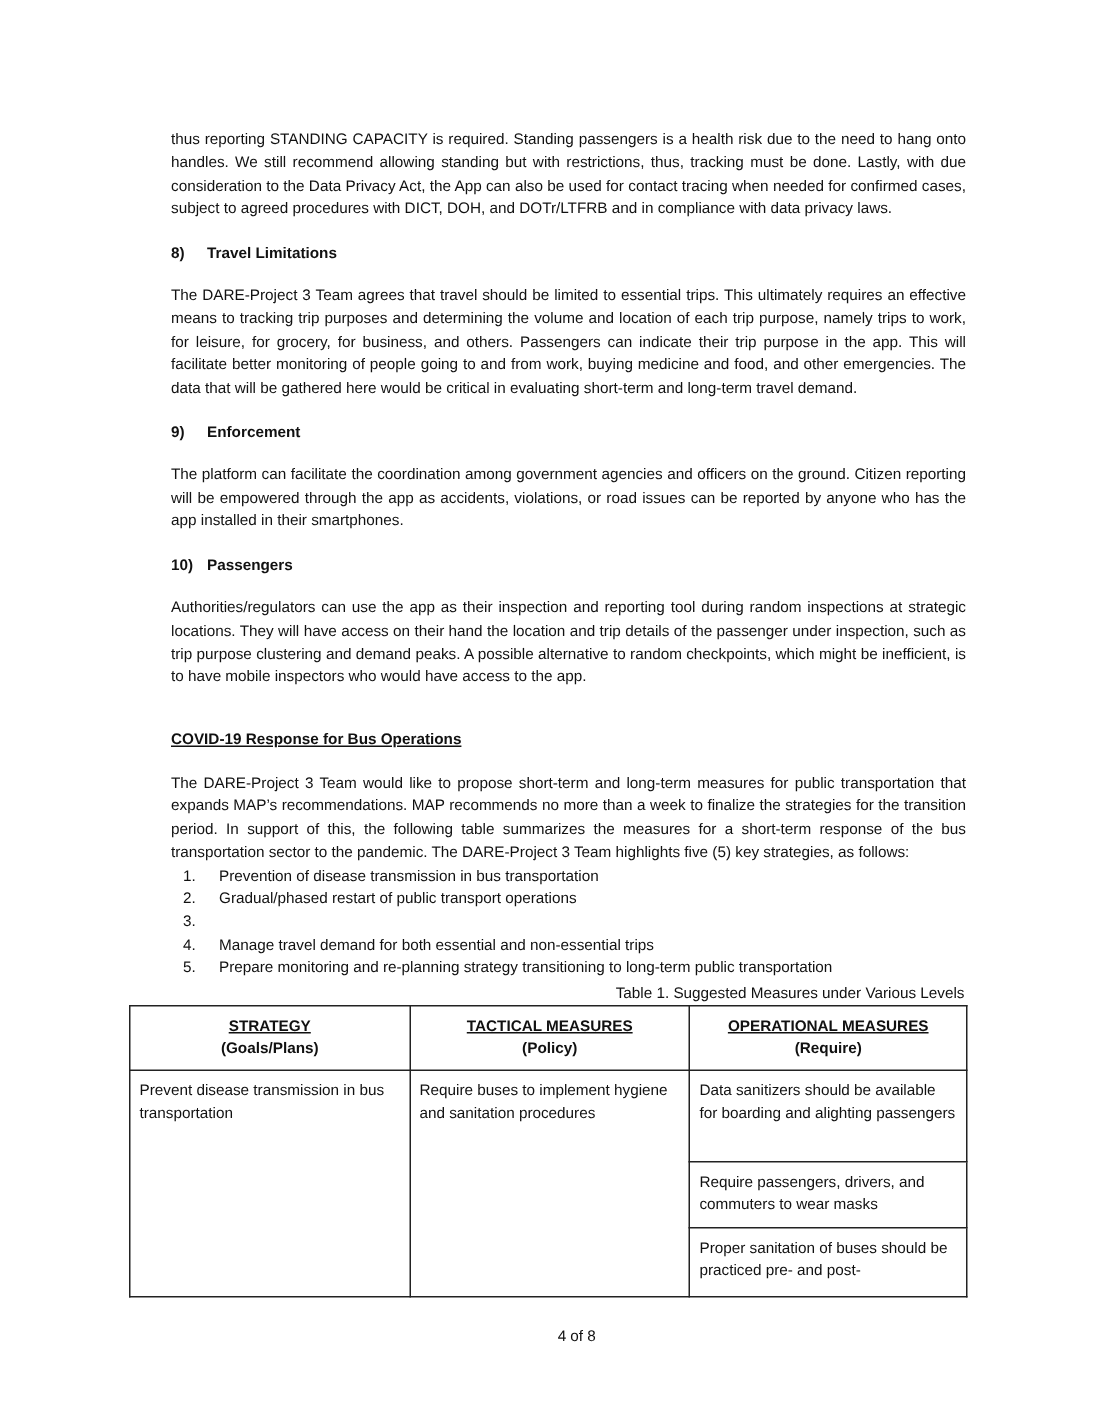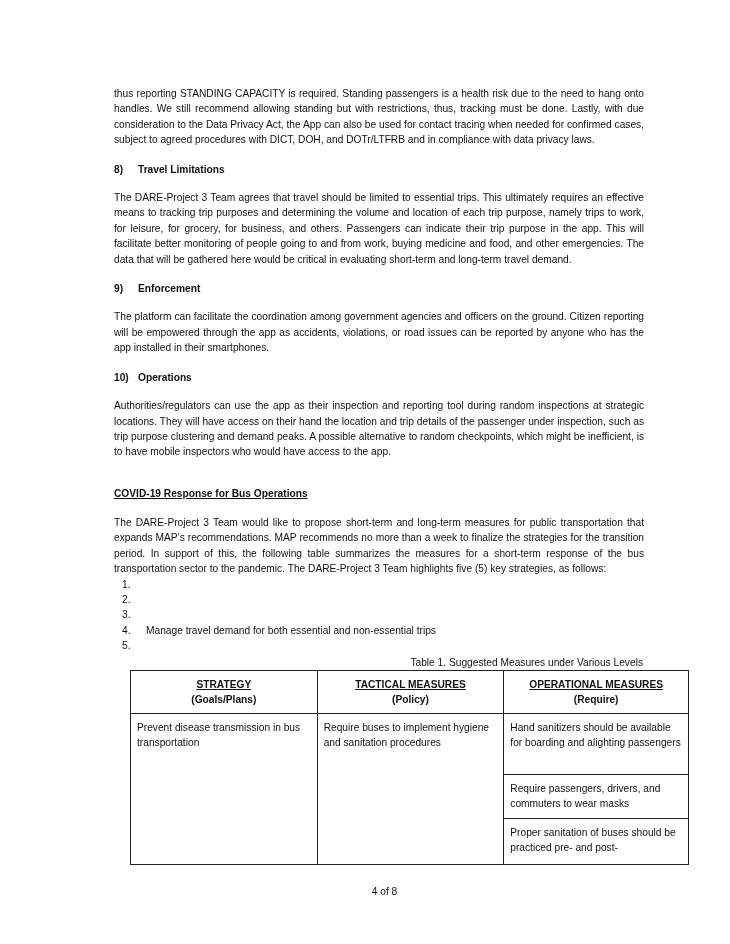--- a/index.html
+++ b/index.html
@@ -12,21 +12,21 @@
     p { margin: 0; text-align: justify; }
     .heading { font-weight: bold; margin: 0; display: flex; }
     .heading .num { width: 20px; }
     .section-title { font-weight: bold; text-decoration: underline; position: absolute; left: 114px; text-align: right; }
     ol.strategies { margin: 0; padding: 0; list-style: none; }
     ol.strategies li { display: flex; }
     ol.strategies li .n { width: 24px; padding-left: 8px; }
     .table-caption { position: absolute; left: 85px; width: 558px; text-align: right; font-weight: normal; }
     table.measures {
       position: absolute; left: 86px; top: 670px; width: 559px;
-      border-collapse: collapse; font-size: 10.2px; line-height: 15.4px; margin-left: 44px;
+      border-collapse: collapse; font-size: 10.2px; line-height: 15.4px;
     }
     table.measures th, table.measures td {
       border: 1px solid #222; vertical-align: top; padding: 0;
     }
     table.measures th { font-weight: bold; text-align: center; padding: 6px 4px 5px; }
     table.measures th .h1 { text-decoration: underline; display: block; }
     table.measures td { padding: 6px 6px 6px 6px; text-align: left; }
     .footer { position: absolute; top: 884px; left: 0; width: 695px; text-align: center; margin-left: 37px; }
   </style>
 </head>
@@ -47,46 +47,49 @@
   <div class="heading">
     <span class="num">9)</span>
     <span style="padding-left:4px">Enforcement</span>
   </div>
   <div style="height:13px"></div>
   <p>The platform can facilitate the coordination among government agencies and officers on the ground. Citizen reporting will be empowered through the app as accidents, violations, or road issues can be reported by anyone who has the app installed in their smartphones.</p>
 
   <div style="height:14px"></div>
   <div class="heading">
     <span class="num">10)</span>
-    <span style="padding-left:4px">Operations</span>
+    <span style="padding-left:4px">Passengers</span>
   </div>
   <div style="height:13px"></div>
   <p>Authorities/regulators can use the app as their inspection and reporting tool during random inspections at strategic locations. They will have access on their hand the location and trip details of the passenger under inspection, such as trip purpose clustering and demand peaks. A possible alternative to random checkpoints, which might be inefficient, is to have mobile inspectors who would have access to the app.</p>
 </div>
 
 <div class="section-title" style="top:486px">COVID-19 Response for Bus Operations</div>
 
 <div class="page" style="top:515px">
   <p>The DARE-Project 3 Team would like to propose short-term and long-term measures for public transportation that expands MAP’s recommendations. MAP recommends no more than a week to finalize the strategies for the transition period. In support of this, the following table summarizes the measures for a short-term response of the bus transportation sector to the pandemic. The DARE-Project 3 Team highlights five (5)  key strategies, as follows:</p>
   <ol class="strategies">
     <li>
         <span class="n">1.</span>
+        <span>Prevention of disease transmission in bus transportation</span>
       </li>
     <li>
         <span class="n">2.</span>
+        <span>Gradual/phased restart of public transport operations</span>
       </li>
     <li>
         <span class="n">3.</span>
       </li>
     <li>
         <span class="n">4.</span>
         <span>Manage travel demand for both essential and non-essential trips</span>
       </li>
     <li>
         <span class="n">5.</span>
+        <span>Prepare monitoring and re-planning strategy transitioning to long-term public transportation</span>
       </li>
   </ol>
 </div>
 
 <div class="table-caption" style="top:655px">Table 1. Suggested Measures under Various Levels</div>
 
 <table class="measures">
   <colgroup>
     <col style="width:187px">
     <col style="width:187px">
@@ -105,21 +108,21 @@
       <th>
         <span class="h1">OPERATIONAL MEASURES</span>
         <span>(Require)</span>
       </th>
     </tr>
   </thead>
   <tbody>
     <tr>
       <td rowspan="3">Prevent disease transmission in bus transportation</td>
       <td rowspan="3">Require buses to implement hygiene and sanitation procedures</td>
-      <td style="height:48px">Hand sanitizers should be available for boarding and alighting passengers</td>
+      <td style="height:48px">Data sanitizers should be available for boarding and alighting passengers</td>
     </tr>
     <tr>
       <td style="height:31px">Require passengers, drivers, and commuters to wear masks</td>
     </tr>
     <tr>
       <td style="height:33px">Proper sanitation of buses should be practiced pre- and post-</td>
     </tr>
   </tbody>
 </table>
 

